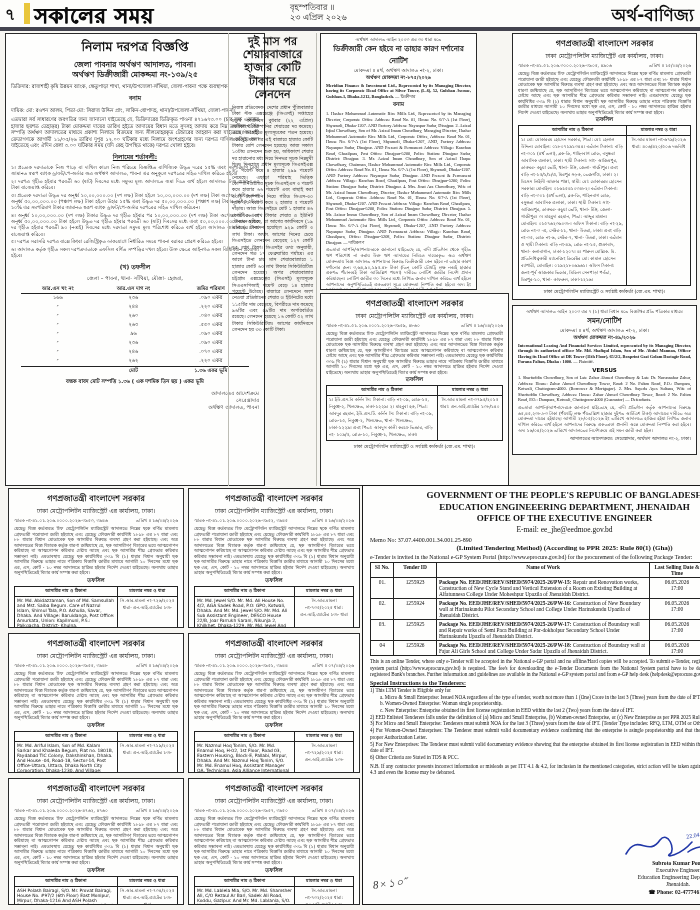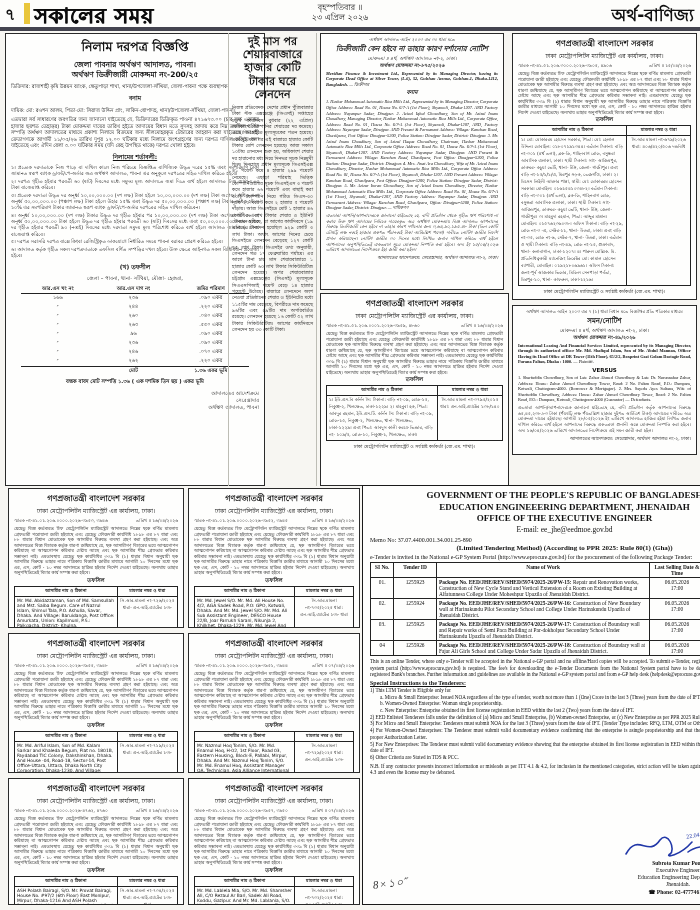--- a/index.html
+++ b/index.html
@@ -2,21 +2,21 @@
 <html><head>
 <meta charset="utf-8">
 <style>
   html,body{margin:0;padding:0;background:#e9e8e4;}
   .page{position:relative;width:700px;height:910px;background:#f7f6f2;font-family:"DejaVu Sans",sans-serif;color:#111;overflow:hidden;margin:0 auto;}
   
   .hdr{position:absolute;left:0;top:0;width:700px;height:27px;background:#fdfdfb;}
   .pagenum{position:absolute;left:5px;top:2px;font-size:16px;font-weight:bold;}
   .accent{position:absolute;left:24px;top:3px;width:6px;height:21px;background:#e9c63c;}
   .masthead{position:absolute;left:34px;top:0px;font-size:21px;font-weight:bold;letter-spacing:.5px;color:#0c0c0c;text-shadow:.6px 0 #0c0c0c;}
-  .dateline{position:absolute;left:290px;top:3px;width:100px;text-align:center;font-size:8px;line-height:1.25;}
+  .dateline{position:absolute;left:290px;top:3px;width:100px;font-size:8px;line-height:1.25;}
   .section{position:absolute;right:6px;top:2px;font-size:17px;font-weight:bold;}
   .rule{position:absolute;left:0;top:27px;width:700px;height:4px;background:#44444f;}
   
   .box{position:absolute;background:#fefefd;border:1px solid #2a2a2a;padding:3px 5px;overflow:hidden;box-sizing:border-box;}.r{text-align:right}.b{font-weight:bold}.u{text-decoration:underline}
   
   .auction{left:5px;top:33px;width:260px;height:453px;}
   .auction .t1{font-size:12.5px;font-weight:bold;text-align:center;margin:1px 0 2px;}
   .auction .sub{font-size:7.5px;font-weight:bold;text-align:center;line-height:1.35;}
   .auction p{font-size:5px;line-height:1.3;margin:3px 0;text-align:justify;}
   .auction .mid{font-size:6px;font-weight:bold;text-align:center;margin:2px 0;}
@@ -31,21 +31,21 @@
   .news h2{font-size:11px;line-height:1.2;text-align:center;margin:2px 0 4px;font-weight:bold;}
   .news p{font-size:4.7px;line-height:1.35;text-align:justify;margin:0;}
   
   .legal .tiny{font-size:4.4px;text-align:center;line-height:1.2;}
   .legal .hl{font-size:7px;font-weight:bold;text-align:center;margin:1px 0;}
   .legal .ln{font-size:4.8px;text-align:center;line-height:1.3;}
   .legal .en{font-size:4.3px;line-height:1.3;text-align:justify;margin:2px 0;font-family:"Liberation Serif",serif;}
   .legal .bn{font-size:4.4px;line-height:1.3;text-align:justify;margin:2px 0;}
   .legal .vs{font-size:5.5px;font-weight:bold;text-align:center;margin:1px 0;}
   .legal .sg{font-size:4.5px;text-align:right;margin-top:2px;}
-  .meridian{left:320px;top:33px;width:184px;height:257px;font-style:italic;}
+  .meridian{left:320px;top:33px;width:157px;height:257px;}
   .somon{left:512px;top:305px;width:185px;height:150px;}
   
   .dmm .t1{font-size:8px;font-weight:bold;text-align:center;margin:0;}
   .dmm .t2{font-size:6px;text-align:center;margin:1px 0;}
   .dmm .memo{display:flex;justify-content:space-between;font-size:4.4px;margin:1px 0;}
   .dmm .bd{font-size:4.35px;line-height:1.28;text-align:justify;margin:1px 0;}
   .dmm .sl{font-size:5.5px;font-weight:bold;text-align:center;margin:1px 0;}
   .dmmt{width:100%;border-collapse:collapse;font-size:4.4px;}
   .dmmt th,.dmmt td{border:.5px solid #222;padding:1px 2px;vertical-align:top;}
   .dmmt th{text-align:center;font-weight:bold;}
@@ -95,21 +95,21 @@
       <div>বৃহস্পতিবার ॥</div>
       <div>২৩ এপ্রিল ২০২৬</div>
     </div>
     <span class="section">অর্থ-বাণিজ্য</span>
   </div>
   <div class="rule"></div>
 
   <div class="box auction">
     <div class="t1">নিলাম দরপত্র বিজ্ঞপ্তি</div>
     <div class="sub">জেলা পাবনার অর্থঋণ আদালত, পাবনা।</div>
-    <div class="sub">অর্থঋণ ডিক্রীজারী মোকদ্দমা নং-200/২৫</div>
+    <div class="sub">অর্থঋণ ডিক্রীজারী মোকদ্দমা নং-১৩৯/২৫</div>
     <p>ডিক্রিদার: রাজশাহী কৃষি উন্নয়ন ব্যাংক, ক্ষেতুপাড়া শাখা, থানা/উপজেলা-সাঁথিয়া, জেলা-পাবনা পক্ষে ব্যবস্থাপক।</p>
     <div class="mid">বনাম</div>
     <p>দায়িক: মো: রওশন আলম, পিতা-মো: সিরাজ উদ্দিন প্রাং, সাকিন-ধোপাদহ, থানা/উপজেলা-সাঁথিয়া, জেলা-পাবনা।</p>
     <p>এতদ্বারা সর্ব সাধারণের অবগতির জন্য জানানো যাইতেছে যে, ডিক্রিদারের ডিক্রিকৃত পাওনা ৪৭১৬৭৩.০০ (চার লক্ষ একাত্তর হাজার ছয়শত তেহাত্তর) টাকা মোকদ্দমা দায়ের তারিখ হইতে আদায়ের বিধান মতে সুদসহ আদায় করে নিম্ন তফসিল বর্ণিত সম্পত্তি অর্থঋণ আদালতের মাধ্যমে প্রকাশ্য নিলামে বিক্রয়ের জন্য সীলমোহরকৃত টেন্ডারের আহবান করা যাইতেছে। আগ্রহী ক্রেতাগণকে আগামী ১১/০৫/২৬ তারিখ দুপুর ১২.০০ ঘটিকার মধ্যে নিলামে অংশগ্রহণের জন্য দরপত্র দাখিল করিতে বলা যাইতেছে এবং ঐদিন বেলা ৩.০০ ঘটিকার সময় (যদি কেহ উপস্থিত থাকে) দরপত্র খোলা হইবে।</p>
     <div class="mid u">নিলামের শর্তাবলী:</div>
     <div class="terms">
       <div>১। প্রত্যেক দরদাতাকে নিজ পাড়ে বা দাখিল কালে নিজ পরিচয়ে বিজ্ঞপ্তিত বাণিজ্যিক উদ্ধৃত দরের ১৫% এবং সমপরিমাণ টাকা জামানত স্বরূপ ব্যাংক ড্রাফট/পে-অর্ডার অত্র অর্থঋণ আদালত, পাবনা এর অনুকূলে দরপত্রের সহিত দাখিল করিতে হইবে।</div>
       <div>২। দরপত্র গৃহীত হইবার পরবর্তী ৬০ (ষাট) দিবসের মধ্যে সমুদয় মূল্য আদালতে জমা দিতে ব্যর্থ হইলে আদালত উক্ত জামানতের টাকা বাজেয়াপ্ত করিবে।</div>
       <div>৩। প্রত্যেক দরদাতা উদ্ধৃত দর অনূর্ধ্ব ১০,০০,০০০.০০ (দশ লক্ষ) টাকা হইলে ১০,০০,০০০.০০ (দশ লক্ষ) টাকা অপেক্ষা অধিক এবং অনূর্ধ্ব ৫০,০০,০০০.০০ (পঞ্চাশ লক্ষ) টাকা হইলে উহার ১৫% এবং উদ্ধৃত দর ৫০,০০,০০০.০০ (পঞ্চাশ লক্ষ) টাকার অধিক হইলে ১০% এর সমপরিমাণ টাকার জামানত স্বরূপ ব্যাংক ড্রাফট/পে-অর্ডার দরপত্রের সহিত দাখিল করিবেন।</div>
       <div>৪। অনূর্ধ্ব ১০,০০,০০০.০০ (দশ লক্ষ) টাকার উদ্ধৃত দর গৃহীত হইবার পর ১০,০০,০০০.০০ (দশ লক্ষ) টাকা অপেক্ষা অধিক এবং অনূর্ধ্ব ৫০,০০,০০০.০০ টাকা হইলে উদ্ধৃত দর গৃহীত হইবার পরবর্তী ৬০ (ষাট) দিবসের মধ্যে এবং ৫০,০০,০০০.০০ টাকার অধিক দর গৃহীত হইবার পরবর্তী ৯০ (নব্বই) দিবসের মধ্যে দরদাতা সমুদয় মূল্য পরিশোধ করিতে ব্যর্থ হইলে আদালত জামানতের টাকা বাজেয়াপ্ত করিবে।</div>

